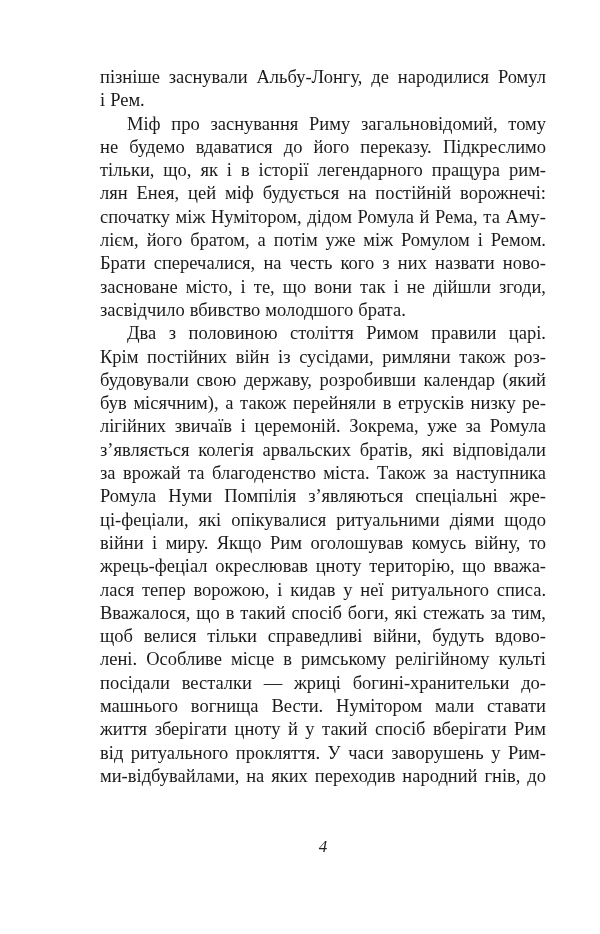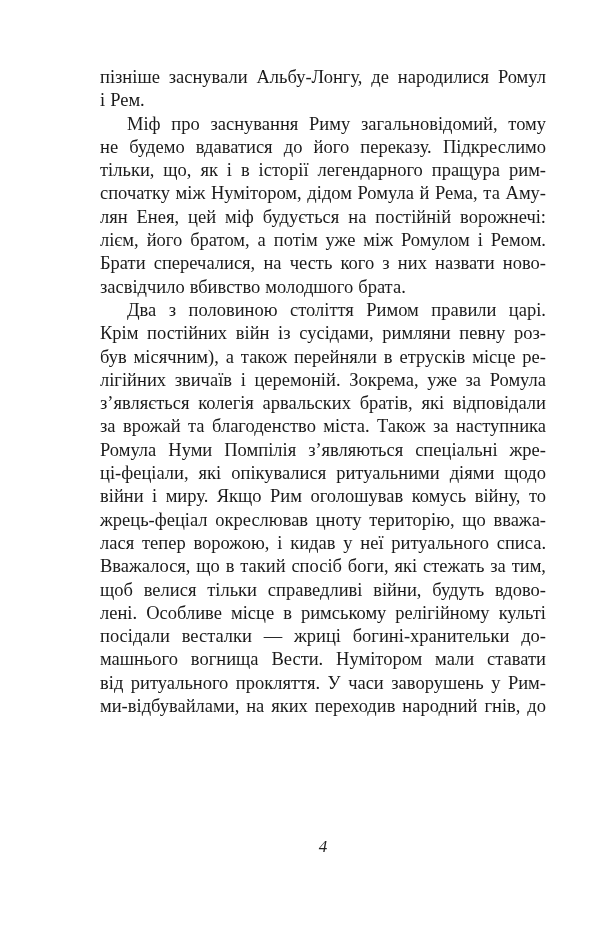--- a/index.html
+++ b/index.html
@@ -53,38 +53,41 @@
 </head>
 <body>
 
 <div class="page">
   <div class="text-block">
       <div class="ln">пізніше заснували Альбу-Лонгу, де народилися Ромул</div>
       <div class="ln end">і Рем.</div>
       <div class="ln indent">Міф про заснування Риму загальновідомий, тому</div>
       <div class="ln">не будемо вдаватися до його переказу. Підкреслимо</div>
       <div class="ln">тільки, що, як і в історії легендарного пращура рим-</div>
+      <div class="ln">лян Енея, цей міф будується на постійній ворожнечі:</div>
       <div class="ln">спочатку між Нумітором, дідом Ромула й Рема, та Аму-</div>
-      <div class="ln">лян Енея, цей міф будується на постійній ворожнечі:</div>
       <div class="ln">лієм, його братом, а потім уже між Ромулом і Ремом.</div>
       <div class="ln">Брати сперечалися, на честь кого з них назвати ново-</div>
+      <div class="ln">засноване місто, і те, що вони так і не дійшли згоди,</div>
       <div class="ln end">засвідчило вбивство молодшого брата.</div>
       <div class="ln indent">Два з половиною століття Римом правили царі.</div>
-      <div class="ln">Крім постійних війн із сусідами, римляни певну роз-</div>
-      <div class="ln">був місячним), а також перейняли в етрусків місце ре-</div>
+      <div class="ln">Крім постійних війн із сусідами, римляни також роз-</div>
+      <div class="ln">будовували свою державу, розробивши календар (який</div>
+      <div class="ln">був місячним), а також перейняли в етрусків низку ре-</div>
       <div class="ln">лігійних звичаїв і церемоній. Зокрема, уже за Ромула</div>
       <div class="ln">з’являється колегія арвальских братів, які відповідали</div>
       <div class="ln">за врожай та благоденство міста. Також за наступника</div>
       <div class="ln">Ромула Нуми Помпілія з’являються спеціальні жре-</div>
       <div class="ln">ці-феціали, які опікувалися ритуальними діями щодо</div>
       <div class="ln">війни і миру. Якщо Рим оголошував комусь війну, то</div>
       <div class="ln">жрець-феціал окреслював цноту територію, що вважа-</div>
       <div class="ln">лася тепер ворожою, і кидав у неї ритуального списа.</div>
       <div class="ln">Вважалося, що в такий спосіб боги, які стежать за тим,</div>
       <div class="ln">щоб велися тільки справедливі війни, будуть вдово-</div>
       <div class="ln">лені. Особливе місце в римському релігійному культі</div>
       <div class="ln">посідали весталки — жриці богині-хранительки до-</div>
       <div class="ln">машнього вогнища Вести. Нумітором мали ставати</div>
+      <div class="ln">життя зберігати цноту й у такий спосіб вберігати Рим</div>
       <div class="ln">від ритуального прокляття. У часи заворушень у Рим-</div>
       <div class="ln">ми-відбувайлами, на яких переходив народний гнів, до</div>
     </div>
   <div class="page-number">4</div>
 </div>
 
 </body></html>

